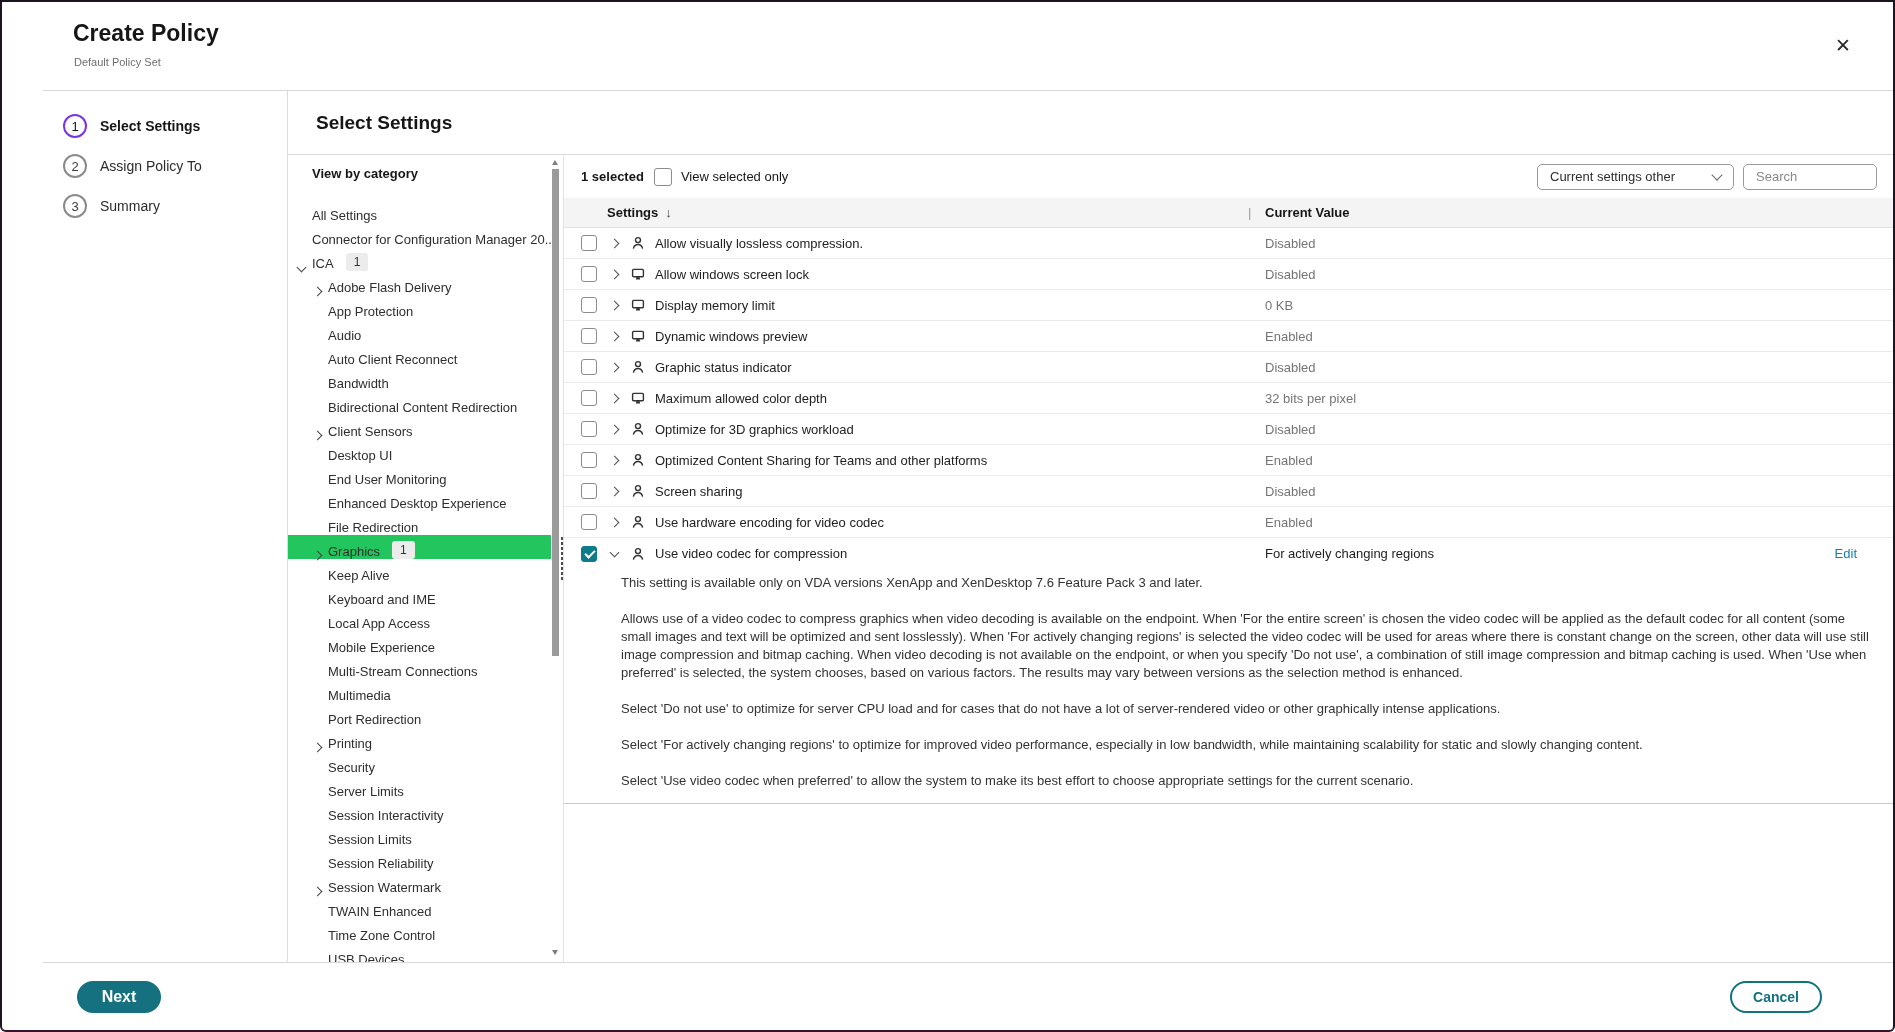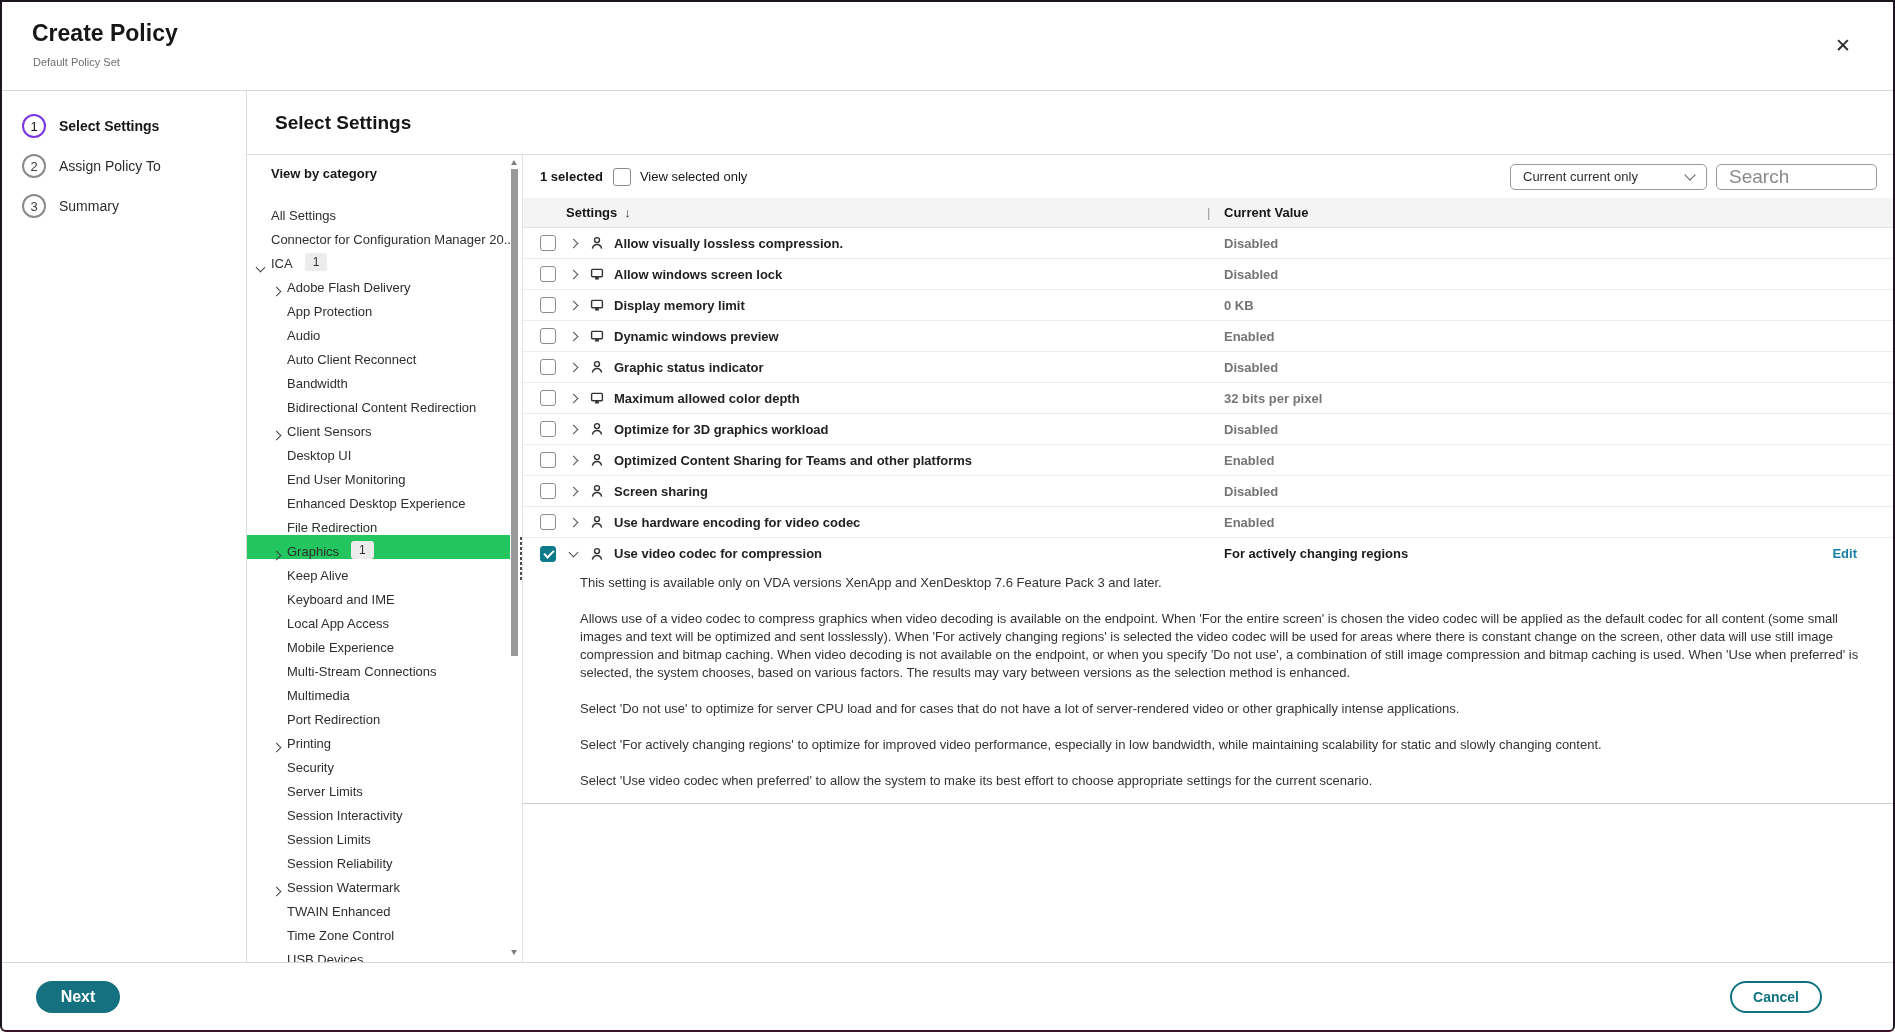--- a/index.html
+++ b/index.html
@@ -6,21 +6,21 @@
   html,body { margin:0; padding:0; background:#fff; }
   body {
     width:1895px; height:1032px;
     font-family:"Liberation Sans", sans-serif;
     color:#1c1c1c;
   }
   .frame {
     position:relative; width:1895px; height:1032px;
     border:2px solid #1c141f; border-bottom-color:#3a1129;
     border-radius:0 0 6px 6px;
-    background:#fff; display:flex; flex-direction:column; overflow:hidden;
+    background:#fff; display:flex; flex-direction:column; overflow:hidden;padding-left:41px;
   }
   
   .hdr { flex:0 0 89px; position:relative; border-bottom:1px solid #d9d9d9; }
   .hdr-title { position:absolute; left:30px; top:18px; font-size:23px; font-weight:bold; color:#161616; }
   .hdr-sub { position:absolute; left:31px; top:54px; font-size:11px; color:#6e6e6e; }
   .close-btn { position:absolute; right:36px; top:30px; width:28px; height:28px; border:none; background:transparent;
     font-size:19px; color:#2b2b2b; cursor:pointer; line-height:28px; text-align:center; padding:0; }
   
   .bodyrow { flex:1; display:flex; min-height:0; }
   .stepper { flex:0 0 244px; padding-top:23px; }
@@ -65,29 +65,29 @@
   .cb { width:16px; height:16px; border:1.5px solid #8c8c8c; border-radius:3px; background:#fff; display:inline-block; position:relative; cursor:pointer; }
   .cb-lg { width:18px; height:18px; margin-left:10px; }
   .cb-label { margin-left:9px; }
   .cb.checked { background:#0d7b8a; border-color:#0d7b8a; }
   .cb.checked::after { content:""; position:absolute; left:4.5px; top:1px; width:4px; height:8px;
     border-right:2px solid #fff; border-bottom:2px solid #fff; transform:rotate(45deg); }
   .dropdown { margin-left:auto; width:197px; height:26px; border:1.5px solid #9a9a9a; border-radius:5px;
     display:flex; align-items:center; padding:0 12px; font-size:13px; color:#2e2e2e; cursor:pointer; background:#fff; }
   .dd-chev { margin-left:auto; width:8px; height:8px; border-right:1.5px solid #666; border-bottom:1.5px solid #666;
     transform:rotate(45deg); margin-top:-4px; }
-  .searchbox { margin-left:9px; width:161px; height:26px; border:1.5px solid #9a9a9a; border-radius:5px;
-    padding:0 12px; font-size:19px; color:#333; font-family:"Liberation Sans",sans-serif; }
+  .searchbox { margin-left:9px; width:134px; height:26px; border:1.5px solid #9a9a9a; border-radius:5px;
+    padding:0 12px; font-size:13px; color:#333; font-family:"Liberation Sans",sans-serif; }
   .searchbox::placeholder { color:#8a8a8a; }
   .thead { flex:0 0 30px; background:#f4f4f4; border-bottom:1px solid #e2e2e2; position:relative;
     display:flex; align-items:center; font-size:13px; font-weight:bold; color:#161616; padding-left:43px; }
   .sort-arrow { margin-left:7px; font-weight:normal; color:#444; font-size:13px; }
   .col-div { position:absolute; left:684px; color:#9a9a9a; font-weight:normal; }
   .col-value { position:absolute; left:701px; }
-  .rows { flex:0 0 auto;font-weight:bold; }
+  .rows { flex:0 0 auto; }
   .row { height:31px; display:flex; align-items:center; padding-left:17px; border-bottom:1px solid #ebebeb;
     font-size:13px; color:#222; position:relative; }
   .row:last-child { border-bottom:none; }
   .row-chev { width:7px; height:7px; border-right:1.4px solid #4f4f4f; border-bottom:1.4px solid #4f4f4f; margin-left:14px; cursor:pointer; }
   .row-icon { margin-left:13px; display:flex; align-items:center; }
   .row-name { margin-left:10px; }
   .row-value { position:absolute; left:701px; color:#757575; }
   .row.checked .row-value { color:#1c1c1c; }
   .edit-link { position:absolute; right:36px; color:#177fa6; cursor:pointer; font-size:13px; }
   .detail { padding:5px 20px 13px 57px; font-size:13px; line-height:18px; color:#333;
@@ -249,21 +249,21 @@
             <div class="sb-down"></div>
           </div>
         </aside>
 
         <section class="settings">
           <div class="toolbar">
             <span class="sel-count">1 selected</span>
             <span class="cb cb-lg"></span>
             <span class="cb-label">View selected only</span>
             <div class="dropdown">
-              <span>Current current only</span>
+              <span>Current settings other</span>
               <span class="dd-chev"></span>
             </div>
             <input class="searchbox" type="text" placeholder="Search" style="">
           </div>
 
           <div class="thead">
             <span>Settings</span>
             <span class="sort-arrow">↓</span>
             <span class="col-div">|</span>
             <span class="col-value">Current Value</span>

